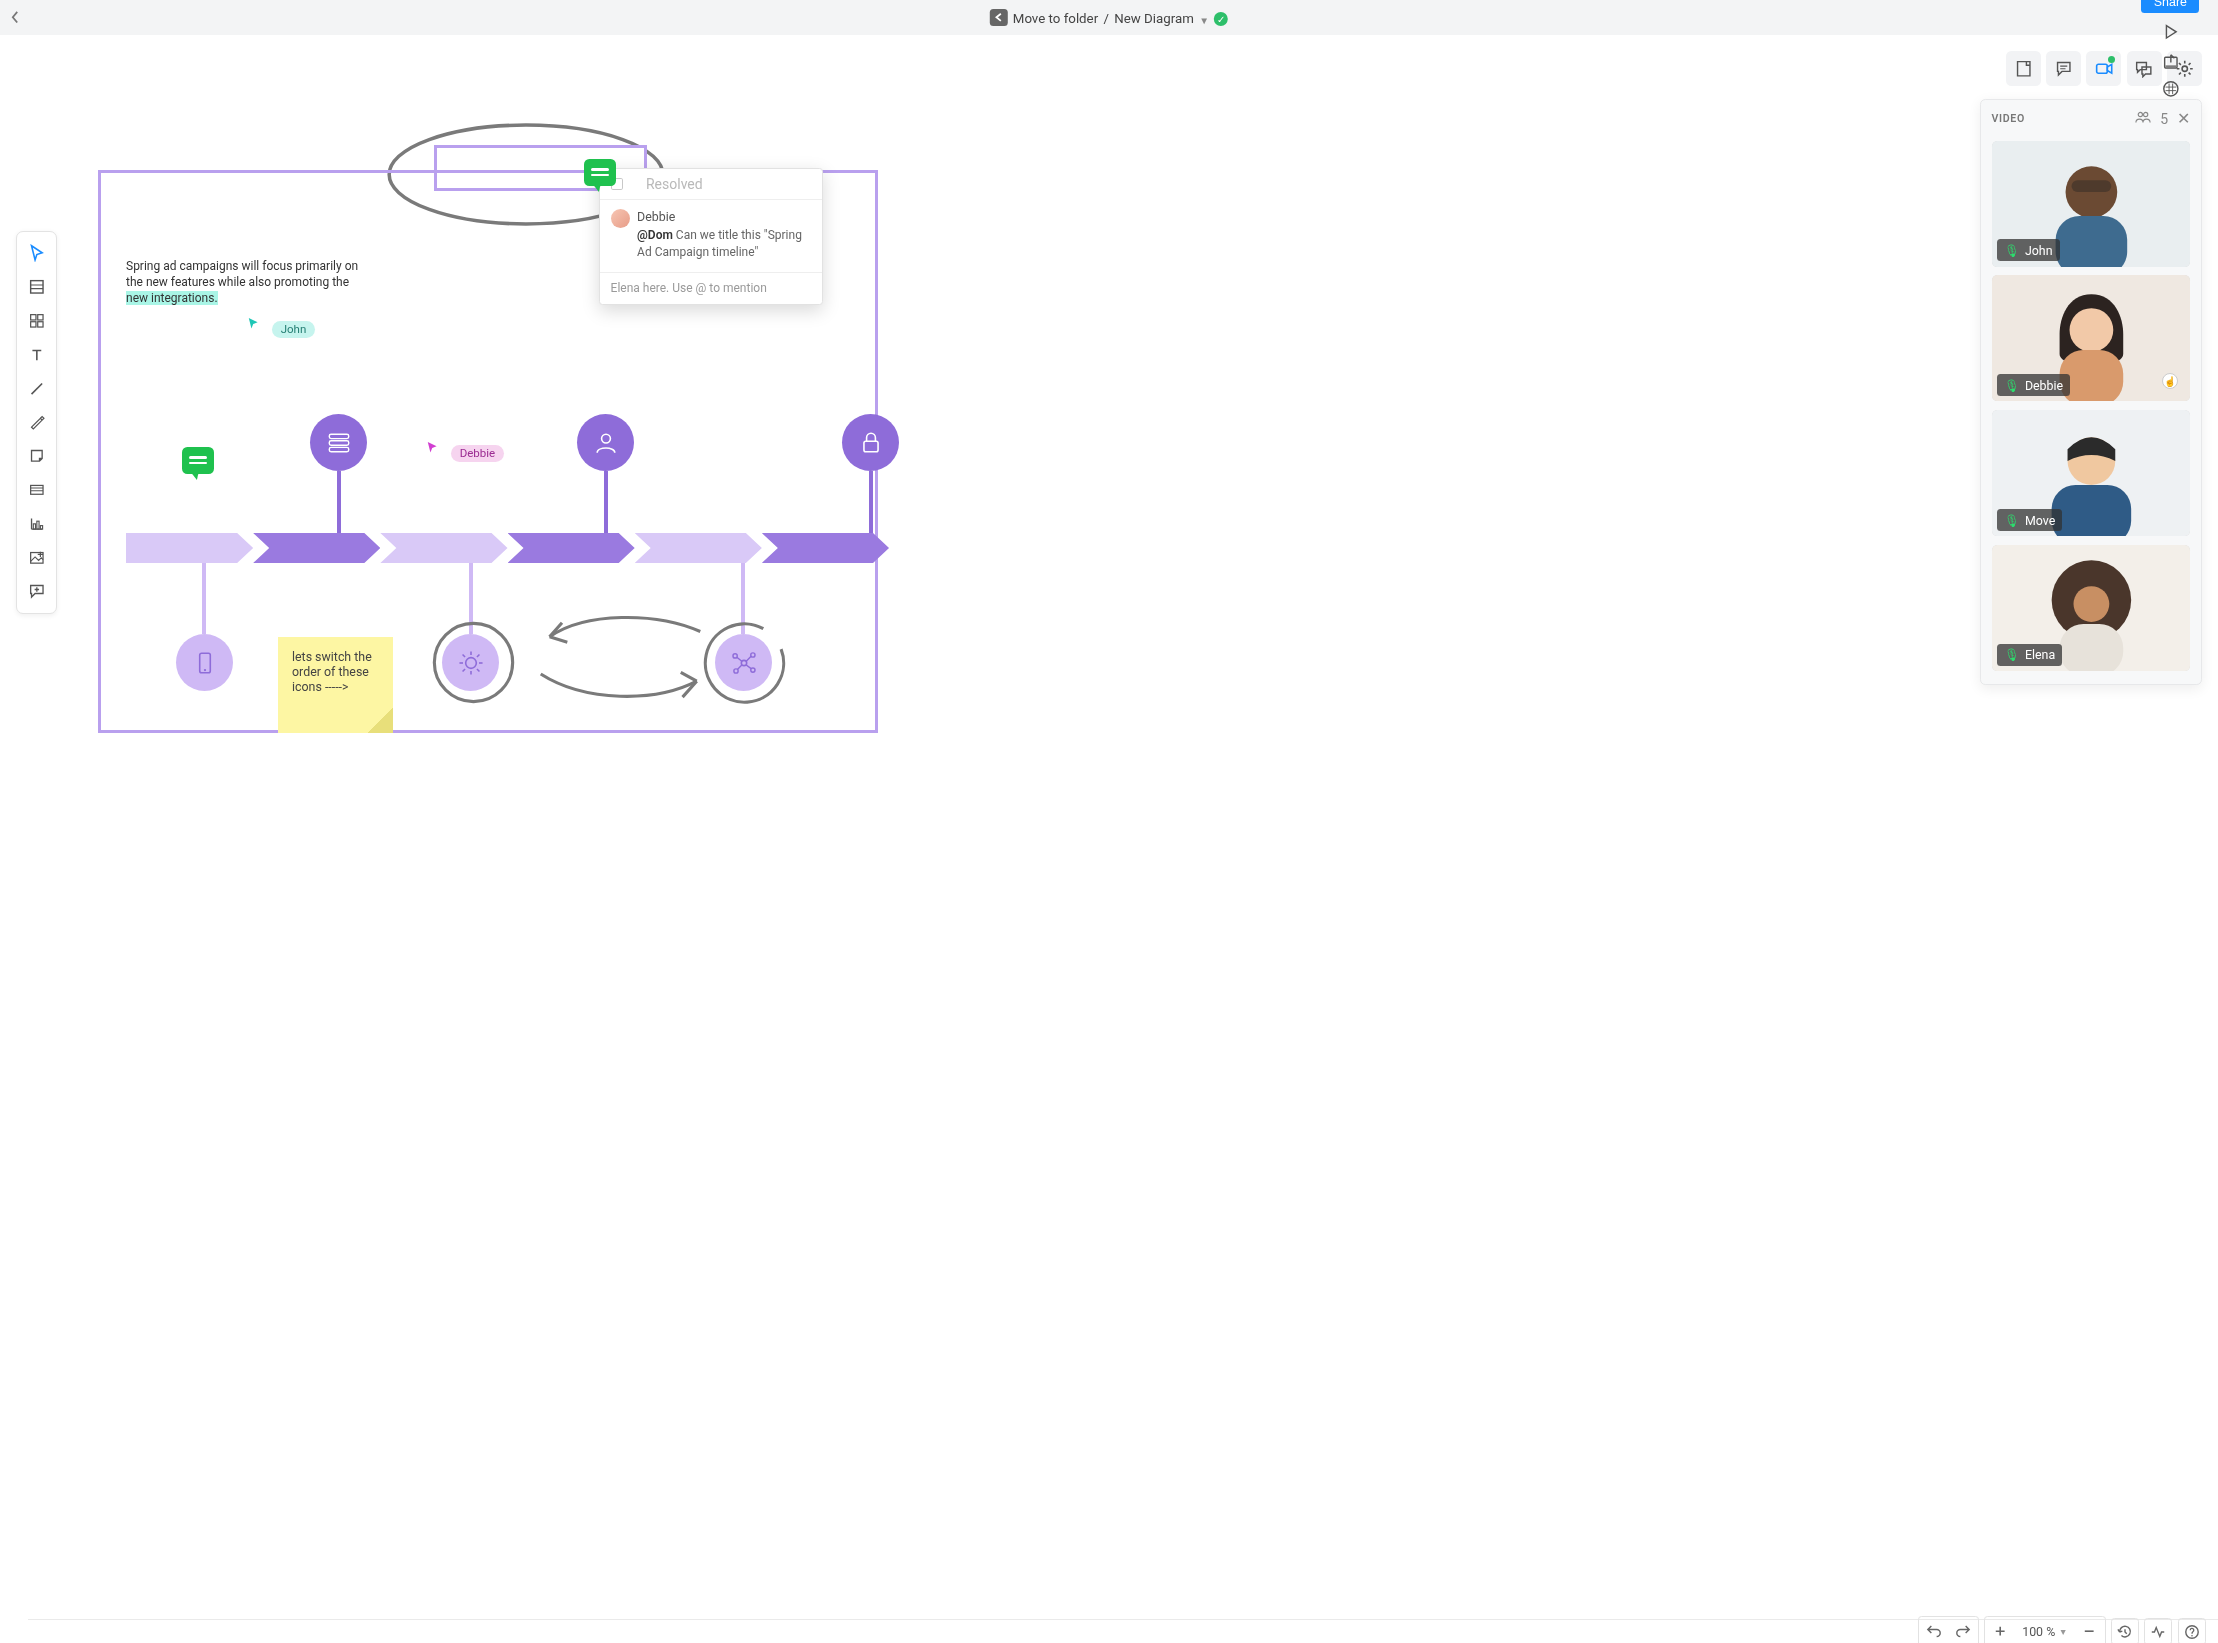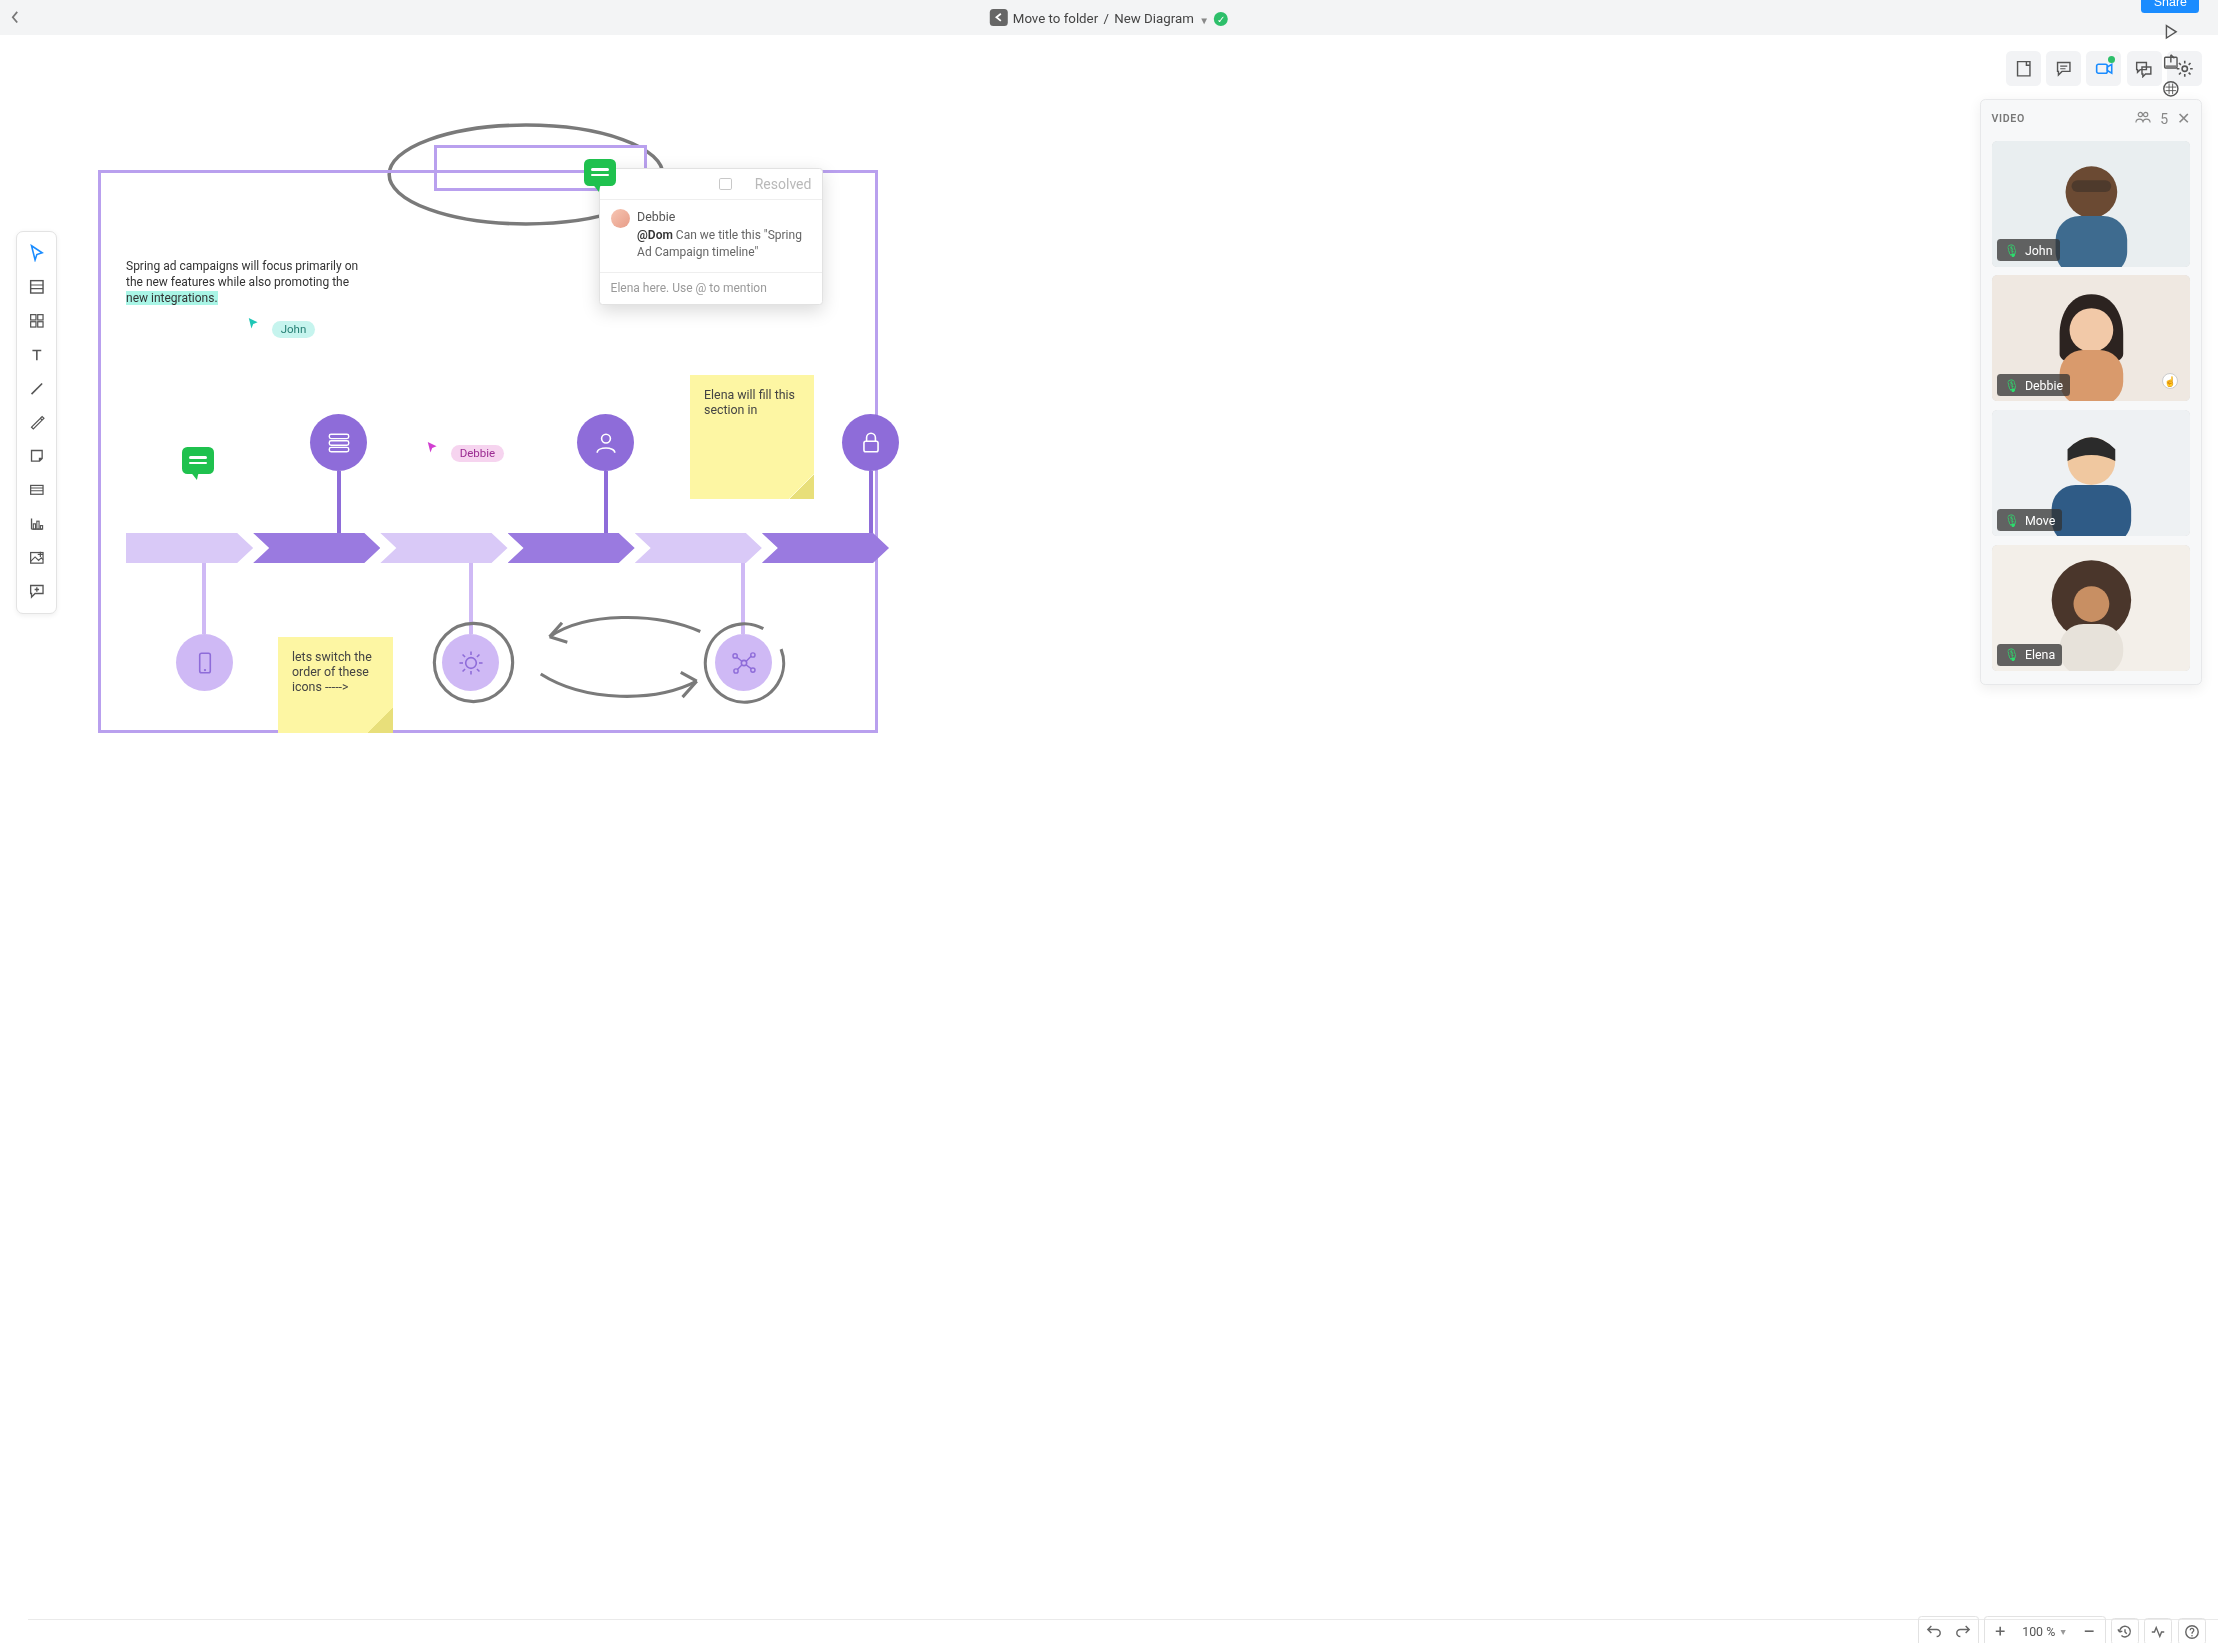--- a/index.html
+++ b/index.html
@@ -55,21 +55,21 @@
   .cl-debbie .lbl { background:#f6d4ef; color:#9b2c92; margin-left:10.6px; margin-top:10.6px; }
 
   .comment-bubble { width:32px; height:26.6px; background:#1fc14e; border-radius:5.3px; position:relative; display:flex; flex-direction:column; align-items:center; justify-content:center; gap:2.7px; }
   .comment-bubble::after { content:""; position:absolute; bottom:-6.2px; left:6.2px; border:5.3px solid transparent; border-top-color:#1fc14e; border-right-color:#1fc14e; width:0; height:0; transform:skewX(-12deg);}
   .comment-bubble .ln { width:17.7px; height:2.7px; background:#fff; border-radius:1.8px; }
   .cb1 { position:absolute; left:584px; top:124px; z-index:30; }
   .cb2 { position:absolute; left:182px; top:412px; }
 
   
   .popover { position:absolute; left:599px; top:133px; width:224px; background:#fff; border:0.9px solid #e2e2e2; border-radius:3.5px; box-shadow:0 5.3px 17.7px rgba(0,0,0,.15); z-index:29; font-size:12px; }
-  .popover .hdr { display:flex; align-items:center; gap:23px; padding:7px 10.6px; border-bottom:0.9px solid #eee; color:#b9b9b9; font-size:14px;justify-content:flex-end; }
+  .popover .hdr { display:flex; align-items:center; gap:23px; padding:7px 10.6px; border-bottom:0.9px solid #eee; color:#b9b9b9; font-size:14px; }
   .popover .hdr .cb { width:12.4px; height:12.4px; border:1.3px solid #c8c8c8; border-radius:1.8px; }
   .popover .body { padding:8.9px 10.6px 10.6px; display:flex; gap:7px; }
   .popover .body .av { width:19.5px; height:19.5px; border-radius:50%; background:linear-gradient(135deg,#f7c6b4,#e79c87); flex:none; }
   .popover .body .txt .nm { color:#555; margin-bottom:3.5px; font-size:12.4px; }
   .popover .body .txt .msg { color:#666; line-height:1.4; }
   .popover .body .txt .msg b { color:#333; font-weight:600; }
   .popover .reply { border-top:0.9px solid #eee; padding:8.9px 10.6px; color:#9a9a9a; font-size:12px; }
 
   
   .timeline { position:absolute; left:126px; top:498px; width:763px; height:30px; display:flex; }
@@ -396,24 +396,20 @@
   <svg class="sketch" style="left:701px; top:583px; width:89px; height:89px;" viewBox="0 0 100 100">
       <path d="M90 35 A44 44 0 1 1 70 12" fill="none" stroke="#7a7a7a" stroke-width="3.5"></path>
     </svg>
   <svg class="sketch" style="left:523px; top:575px; width:195px; height:98px;" viewBox="0 0 220 110">
     <path d="M200 24 C150 2, 70 2, 30 30" fill="none" stroke="#7a7a7a" stroke-width="3.5"></path>
     <path d="M30 30 L44 14 M30 30 L50 36" fill="none" stroke="#7a7a7a" stroke-width="3.5"></path>
     <path d="M20 72 C70 104, 150 104, 196 80" fill="none" stroke="#7a7a7a" stroke-width="3.5"></path>
     <path d="M196 80 L178 70 M196 80 L180 98" fill="none" stroke="#7a7a7a" stroke-width="3.5"></path>
   </svg>
 
-  <div class="sticky" style="left:690px; top:340px;">
-    <span>Elena will fill this section in</span>
-    <span class="fold"></span>
-  </div>
   <div class="sticky" style="left:278px; top:602px; width:115px; height:96px;">
     <span>lets switch the order of these icons -----&gt;</span>
     <span class="fold"></span>
   </div>
 
 </div>
 
 <div class="video-panel">
   <div class="vp-hdr">
     <span class="ttl">VIDEO</span>

